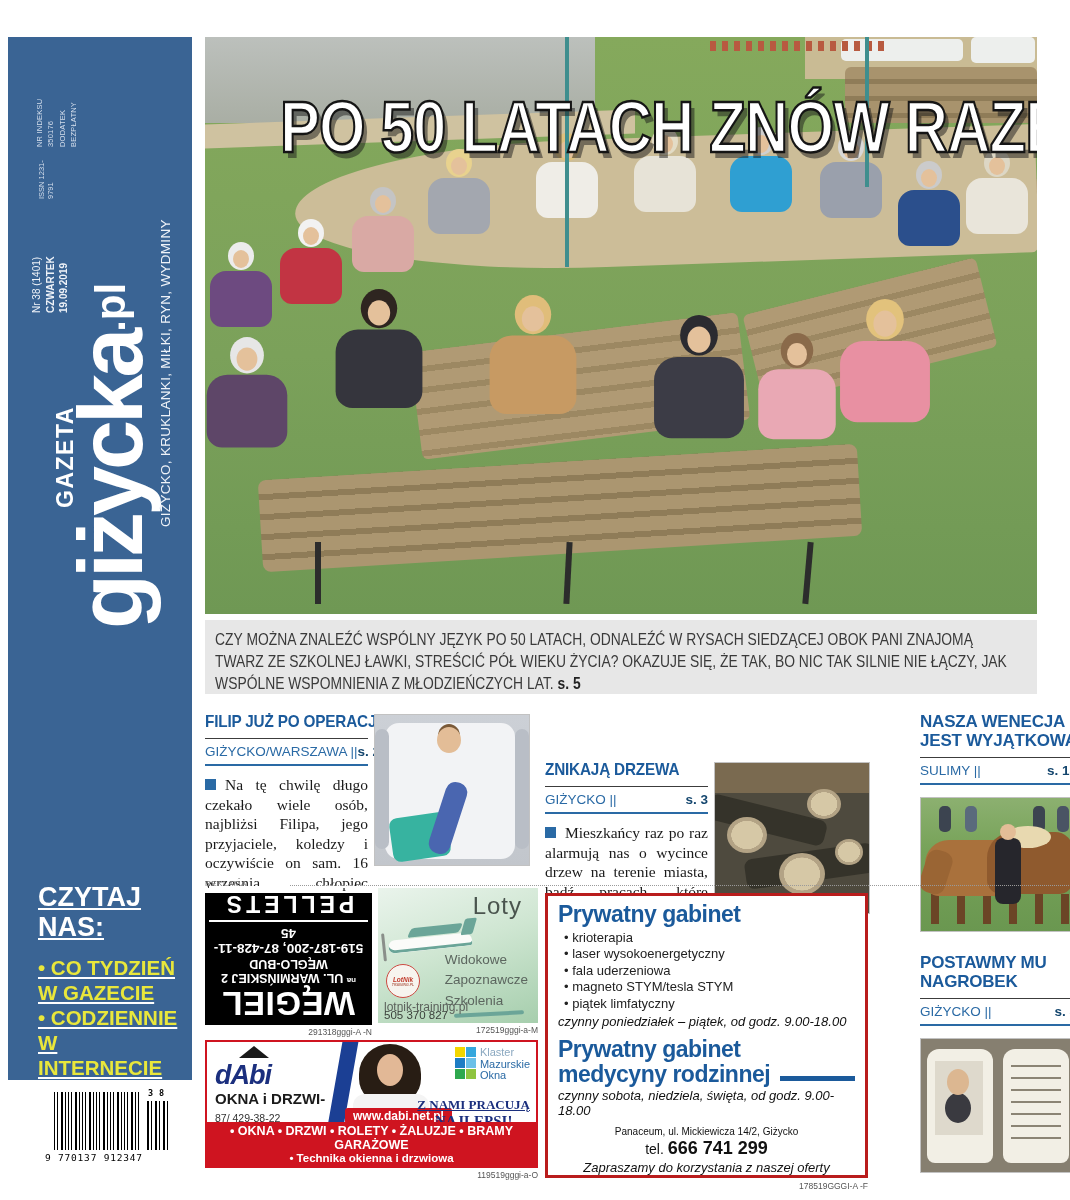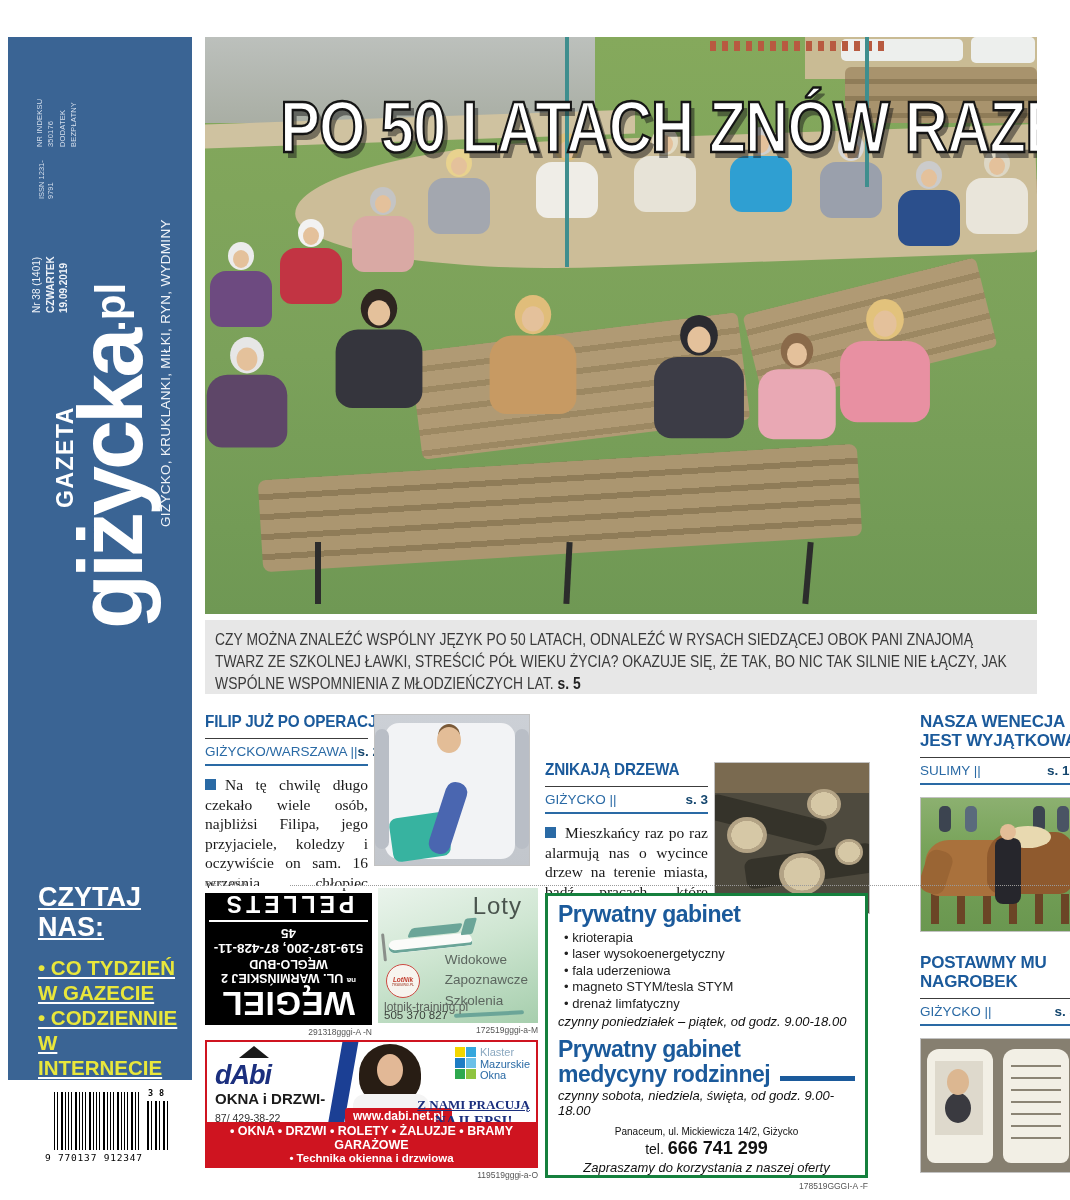--- a/index.html
+++ b/index.html
@@ -131,21 +131,21 @@
   .l-fus{position:absolute;left:8px;top:18px;width:84px;height:13px;background:#fbfbf9;border-radius:8px 10px 4px 8px;box-shadow:inset 0 -3px 0 #6ba598;}
   .l-wing{position:absolute;left:30px;top:8px;width:52px;height:9px;background:#6ba598;transform:skewX(-30deg);border-radius:3px;}
   .l-tail{position:absolute;left:84px;top:4px;width:12px;height:16px;background:#6ba598;transform:skewX(-22deg);border-radius:2px;}
   .l-prop{position:absolute;left:2px;top:10px;width:3px;height:28px;background:#8a8f8a;border-radius:2px;}
   .l-items{position:absolute;right:10px;top:62px;font-size:13.5px;color:#5c665f;line-height:1.5;text-align:left;}
   .l-swoosh{position:absolute;right:14px;top:124px;width:70px;height:4px;background:#6ba598;border-radius:2px;transform:rotate(-3deg);}
   .l-logo{position:absolute;left:8px;top:76px;width:32px;height:32px;border-radius:50%;background:#f7f4ef;border:1px solid #cc4a42;color:#c0392b;font-size:6.5px;font-weight:bold;font-style:italic;display:flex;align-items:center;justify-content:center;flex-direction:column;text-align:center;}
   .l-logo .sub{font-size:3.5px;color:#b56a5a;}
   .l-site{position:absolute;left:6px;top:112px;font-size:12px;color:#5a5f5a;}
   .l-phone{position:absolute;left:6px;top:121px;font-size:11.5px;color:#3a3f3a;}
-  .ad-gab{position:absolute;left:545px;top:893px;width:323px;height:285px;border:3px solid #15803d;background:#fff;box-sizing:border-box;padding:6px 10px 4px;}
+  .ad-gab{position:absolute;left:545px;top:893px;width:323px;height:285px;border:3px solid #b91c1c;background:#fff;box-sizing:border-box;padding:6px 10px 4px;}
   .gh{color:#1b5a9b;font-weight:bold;font-size:23px;line-height:1.07;letter-spacing:-.5px;}
   .gh-row{display:flex;align-items:flex-end;}
   .gline{flex:1;height:5px;background:#1b5a9b;margin:0 0 5px 10px;}
   .g-bullets{margin:3px 0 0;padding:0 0 0 6px;list-style:none;font-size:13px;color:#222;line-height:1.27;}
   .g-bullets li::before{content:"• ";}
   .g-hours{font-style:italic;font-size:13px;color:#111;margin-top:2px;}
   .g-block2{margin-top:8px;}
   .g-addr{text-align:center;font-size:10px;color:#111;margin-top:8px;}
   .g-tel{text-align:center;font-size:14px;color:#111;margin-top:1px;}
   .g-tel b{font-size:18px;}
@@ -430,21 +430,21 @@
 </div>
 <div class="cap" style="left:378px;top:1025px;width:160px;">172519gggi-a-M</div>
 
 <div class="ad-gab">
   <div class="gh">Prywatny gabinet</div>
   <ul class="g-bullets">
     <li>krioterapia</li>
     <li>laser wysokoenergetyczny</li>
     <li>fala uderzeniowa</li>
     <li>magneto STYM/tesla STYM</li>
-    <li>drenaż limfatyczny</li>
+    <li>piątek limfatyczny</li>
   </ul>
   <div class="g-hours">czynny poniedziałek – piątek, od godz. 9.00-18.00</div>
   <div class="g-block2">
     <div class="gh">Prywatny gabinet</div>
     <div class="gh-row">
       <div class="gh">medycyny rodzinnej</div>
       <div class="gline"></div>
     </div>
     <div class="g-hours">czynny sobota, niedziela, święta, od godz. 9.00-18.00</div>
   </div>

